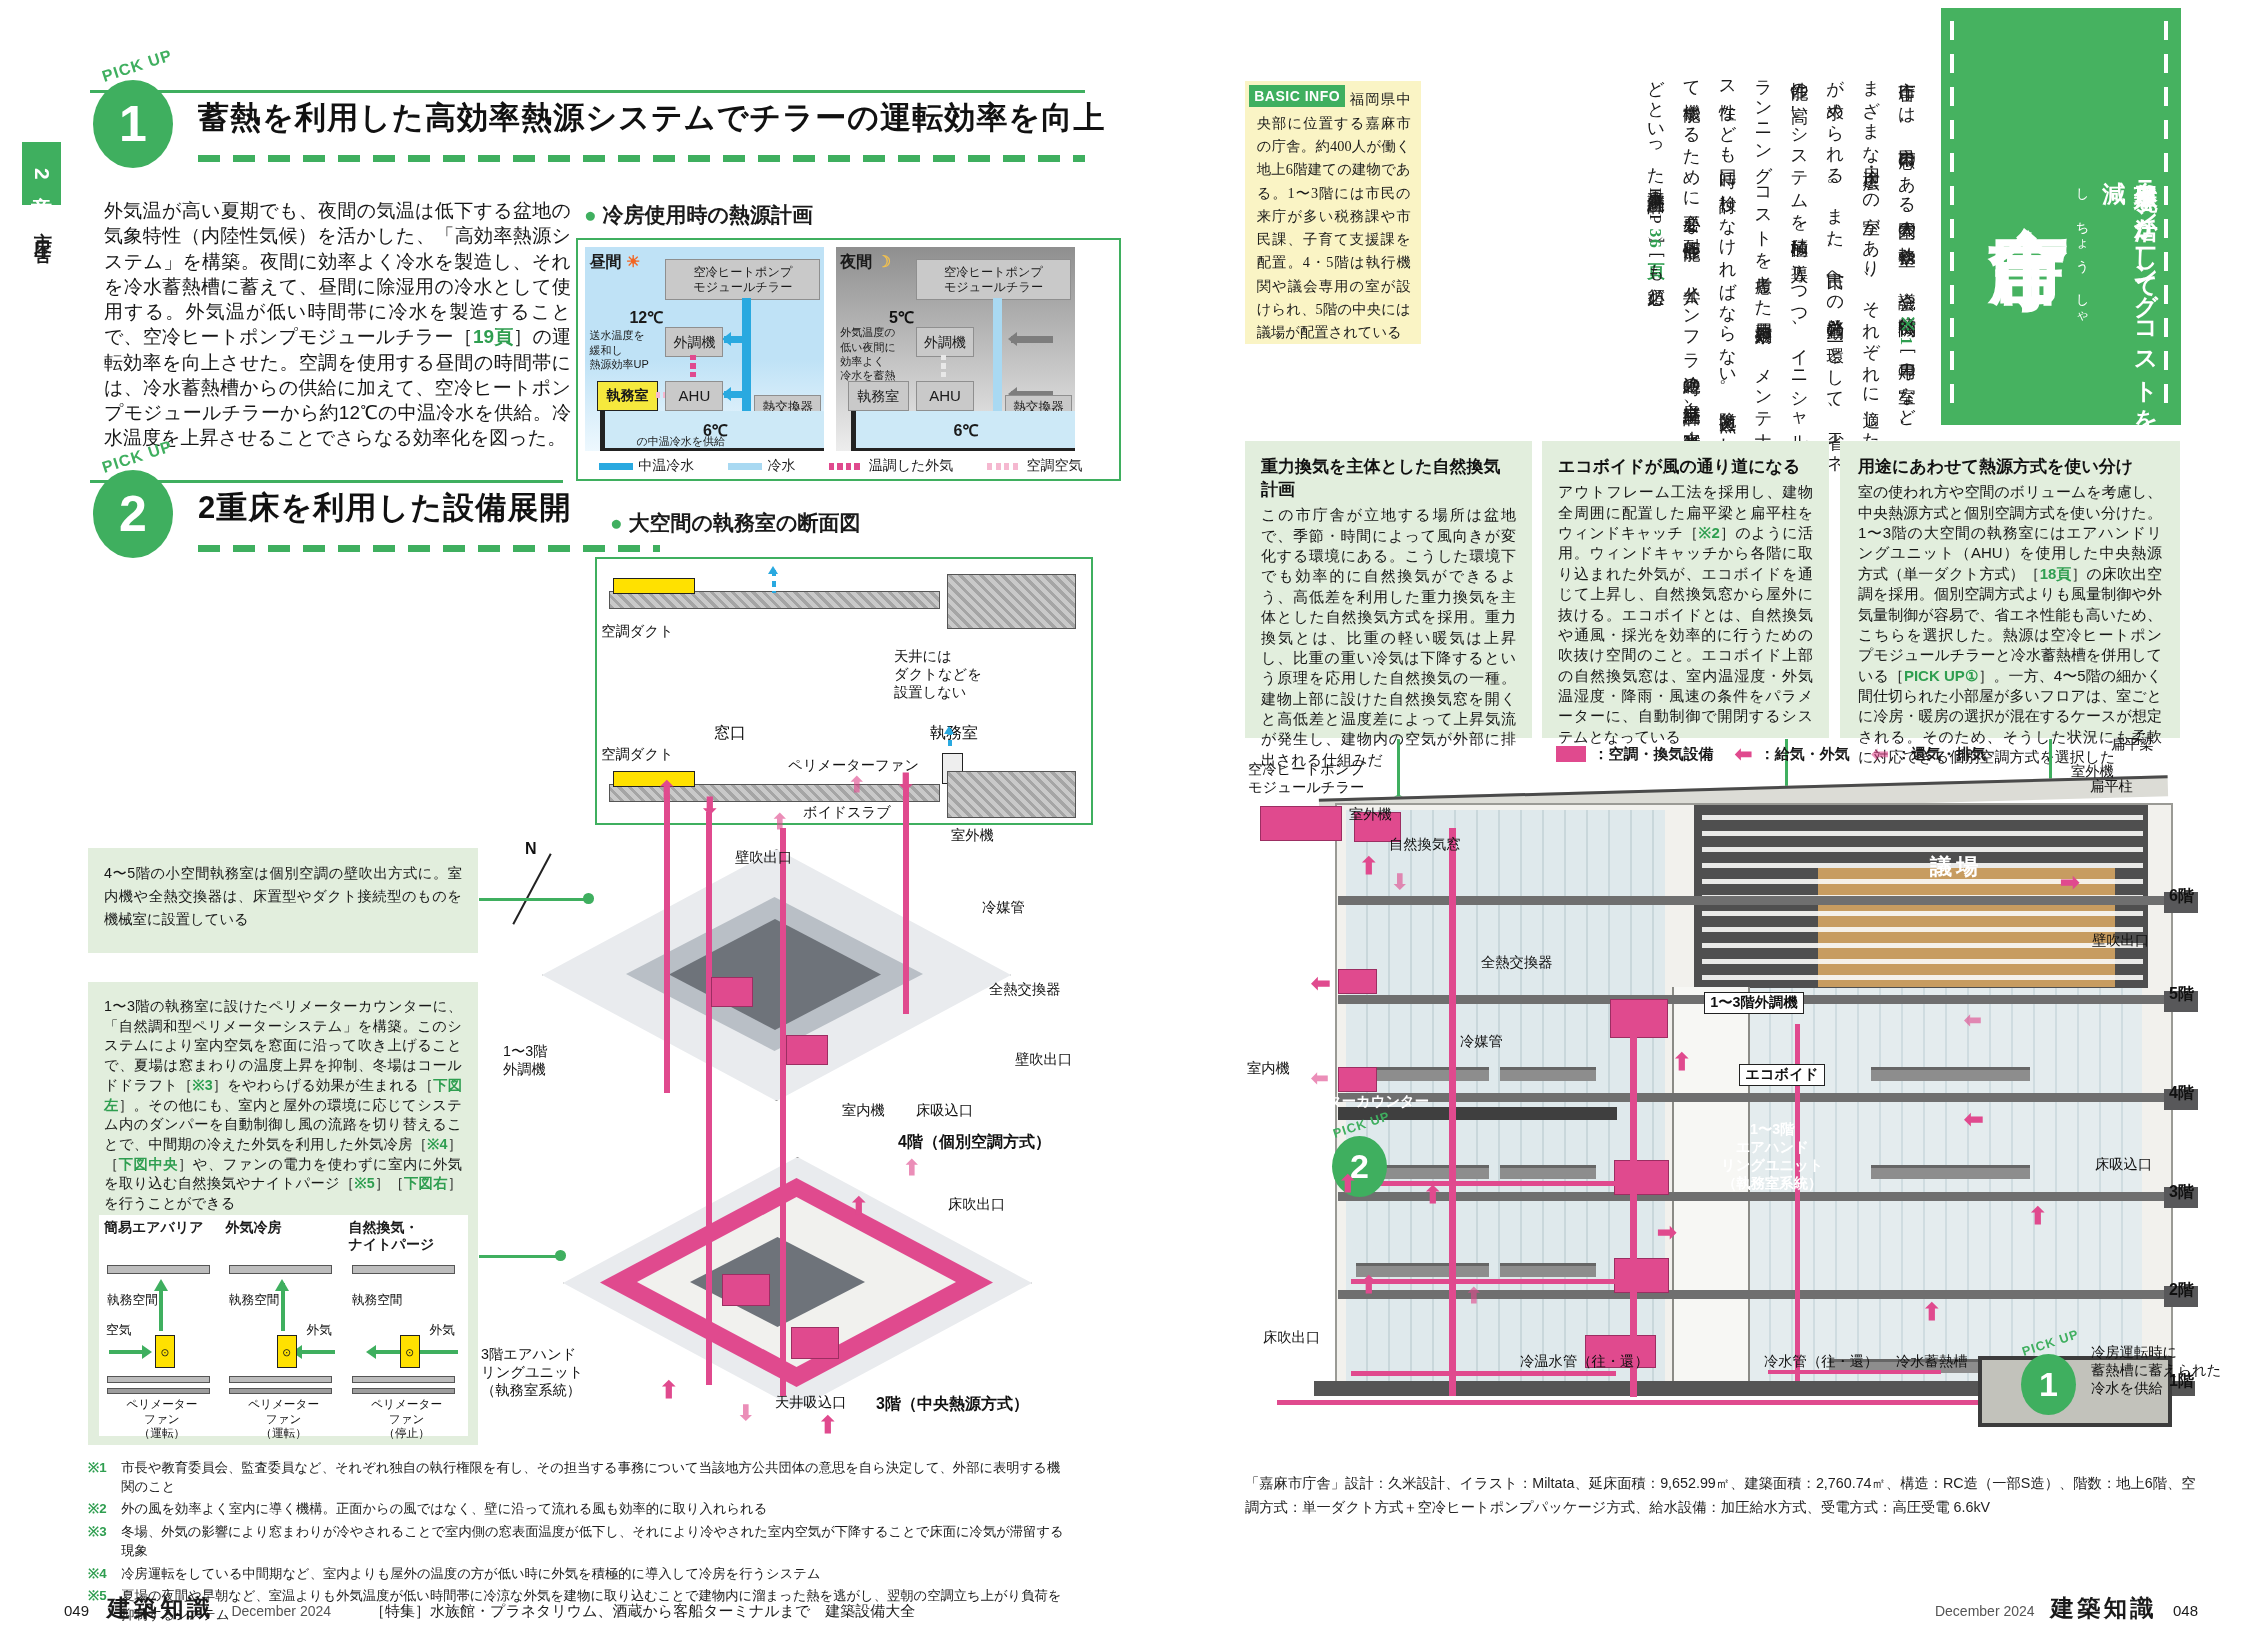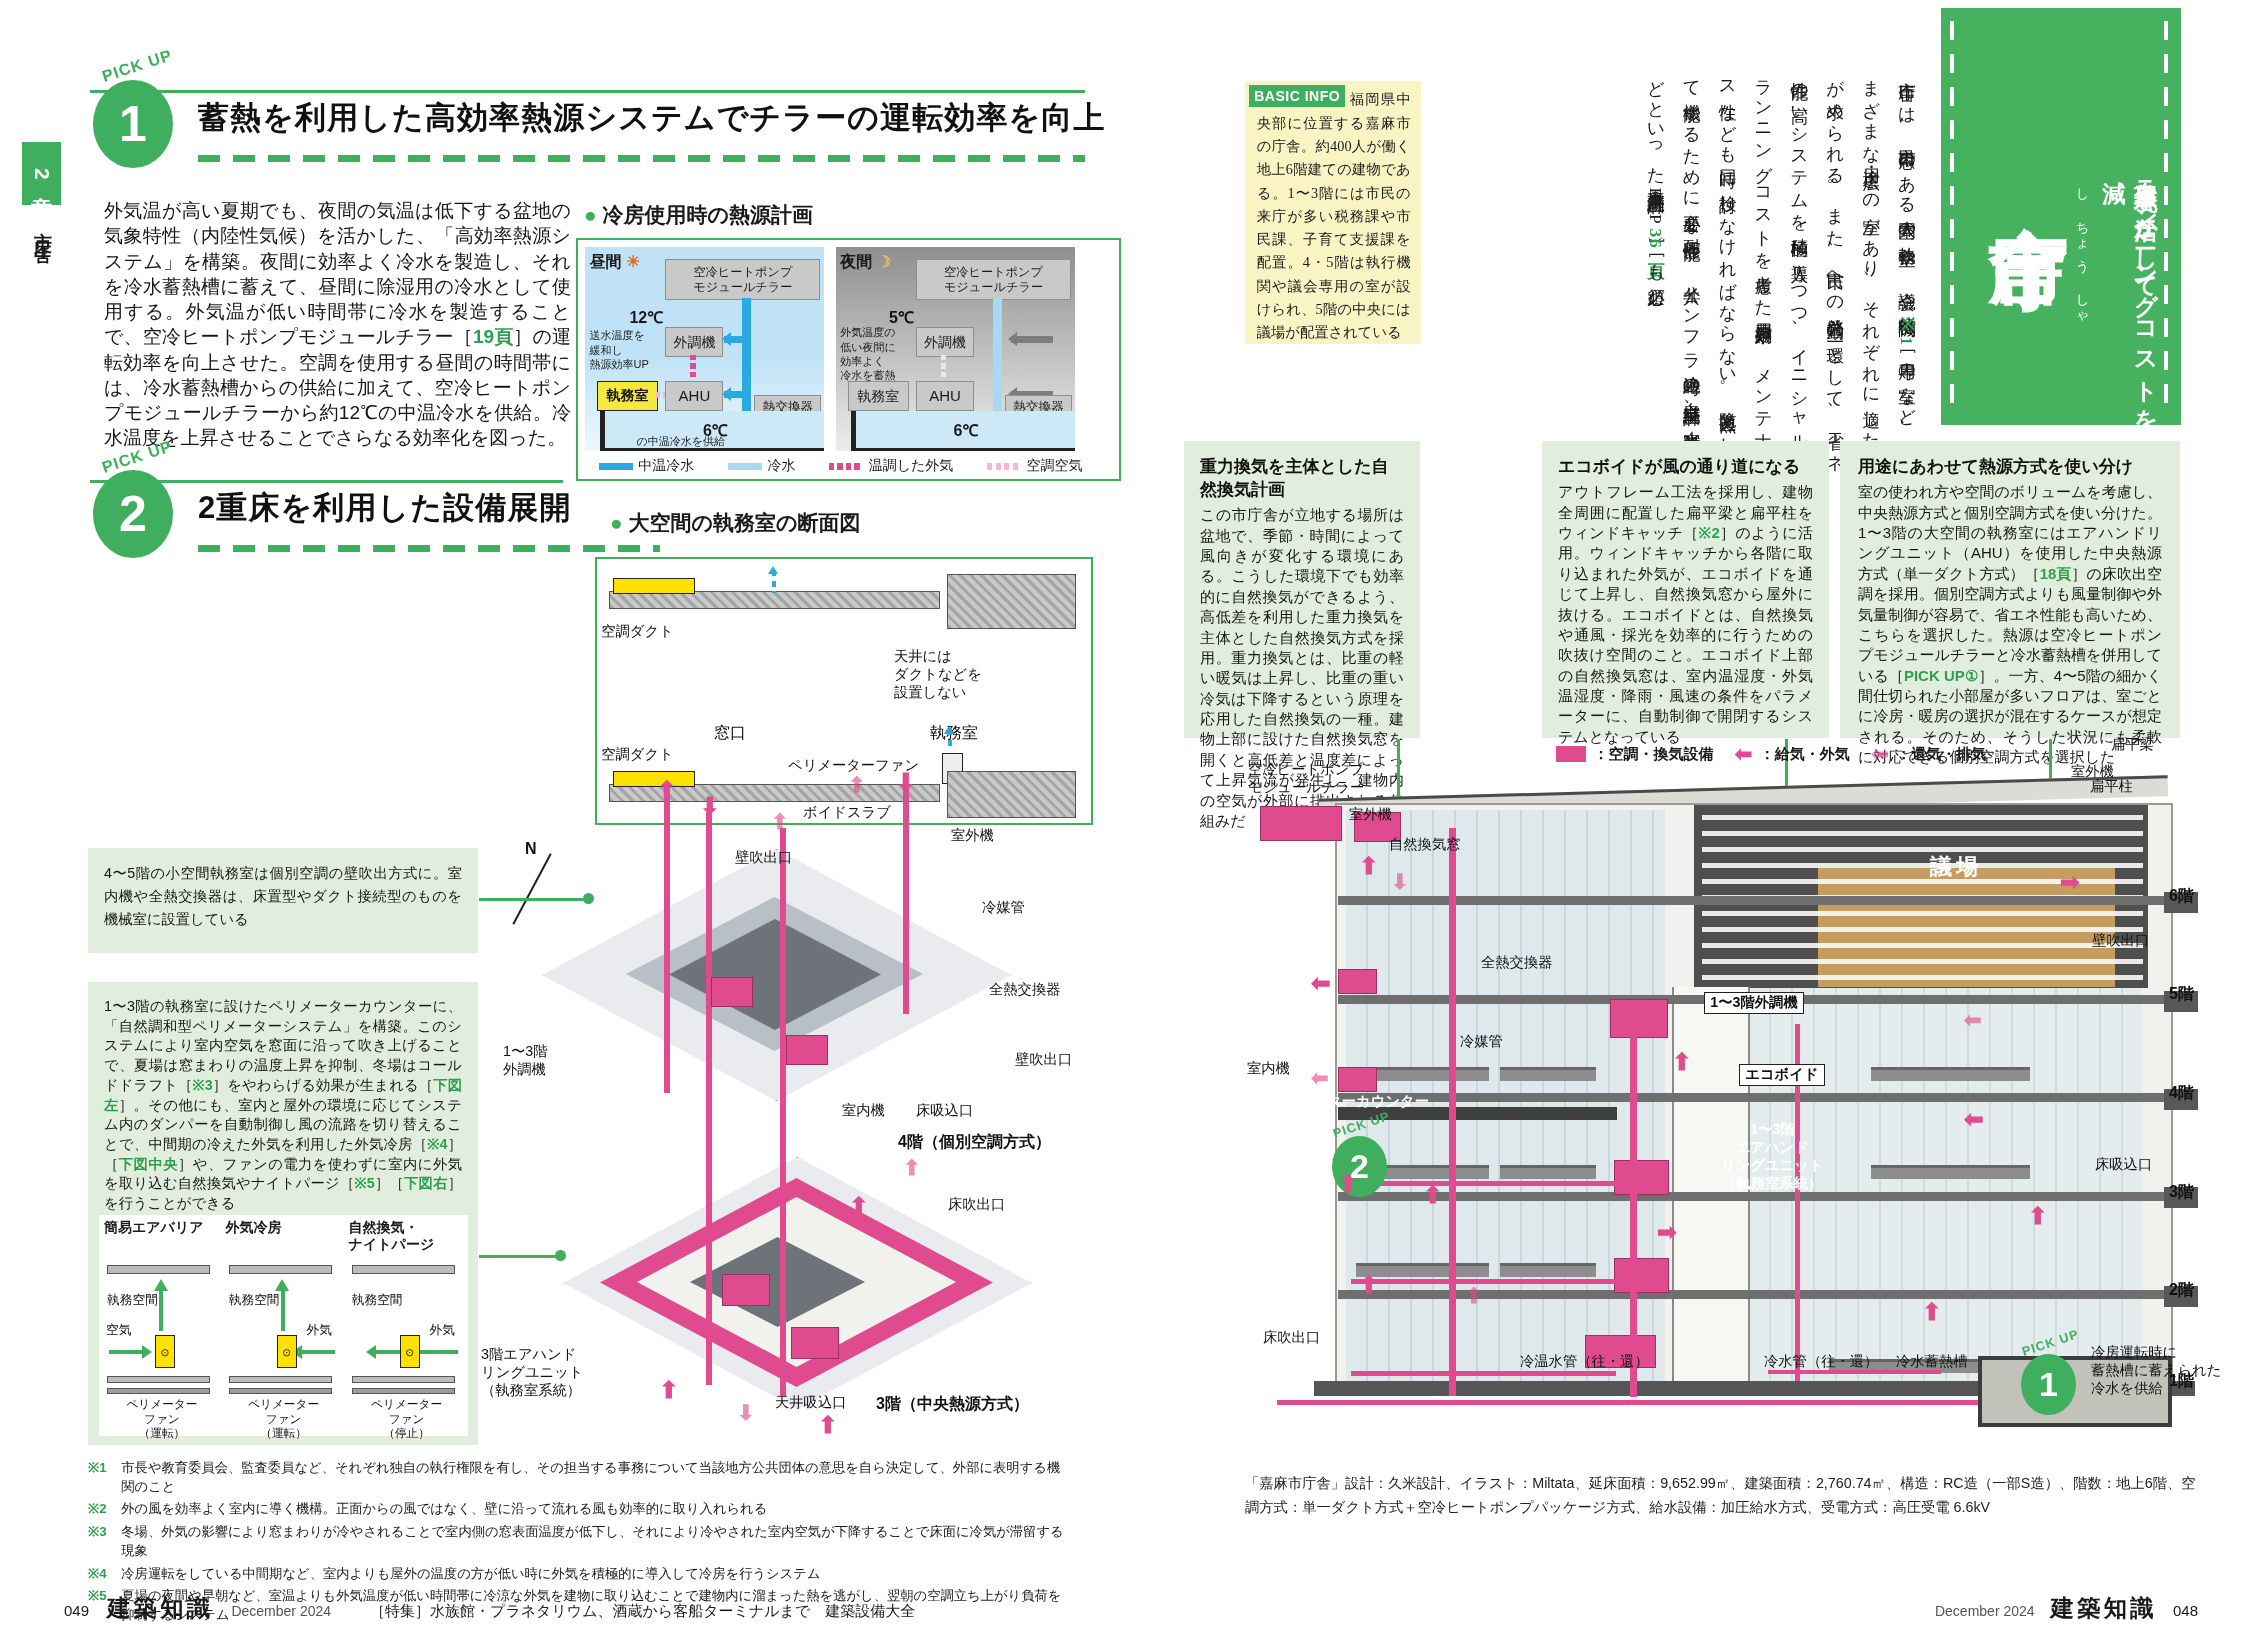--- a/index.html
+++ b/index.html
@@ -336,21 +336,21 @@
 
   <div class="abs" style="left:1941px;top:8px;width:240px;height:417px;background:#46b260;">
     <div style="position:absolute;left:8.5px;top:12.7px;width:4.8px;height:392px;background:repeating-linear-gradient(180deg,#fff 0 19px,transparent 19px 33px);"></div>
     <div style="position:absolute;right:12.7px;top:12.7px;width:4.8px;height:392px;background:repeating-linear-gradient(180deg,#fff 0 19px,transparent 19px 33px);"></div>
     <div class="vtext" style="position:absolute;left:46px;top:155px;color:#fff;font-size:80px;font-weight:800;line-height:1.05;">市庁舎</div>
     <div class="vtext" style="position:absolute;left:132px;top:170px;color:#fff;font-size:13.3px;letter-spacing:3.2px;">し　ちょう　しゃ</div>
     <div class="vtext" style="position:absolute;left:157px;top:155px;color:#fff;font-size:23.4px;font-weight:700;letter-spacing:2.1px;">ランニングコストを削減</div>
     <div class="vtext" style="position:absolute;left:189px;top:155px;color:#fff;font-size:23.4px;font-weight:700;letter-spacing:2.1px;">自然環境を活かして</div>
   </div>
 
-  <div class="greenbox" style="left:1184px;top:441px;width:236px;height:297px;">
+  <div class="greenbox" style="left:1245px;top:441px;width:287px;height:297px;">
     <div class="sec-title" style="margin:14px 16px 4.2px 16px;font-size:17px;">重力換気を主体とした自然換気計画</div>
     <div class="body-txt" style="margin:0 16px;font-size:15px;line-height:1.36;"><span>この市庁舎が立地する場所は盆地で、季節・時間によって風向きが変化する環境にある。こうした環境下でも効率的に自然換気ができるよう、高低差を利用した重力換気を主体とした自然換気方式を採用。重力換気とは、比重の軽い暖気は上昇し、比重の重い冷気は下降するという原理を応用した自然換気の一種。建物上部に設けた自然換気窓を開くと高低差と温度差によって上昇気流が発生し、建物内の空気が外部に排出される仕組みだ</span></div>
   </div>
   <div class="greenbox" style="left:1542px;top:441px;width:287px;height:297px;">
     <div class="sec-title" style="margin:14px 16px 4.2px 16px;font-size:17px;">エコボイドが風の通り道になる</div>
     <div class="body-txt" style="margin:0 16px;font-size:15px;line-height:1.36;"><span>アウトフレーム工法を採用し、建物全周囲に配置した扁平梁と扁平柱をウィンドキャッチ［</span><span class="gtx">※2</span><span>］のように活用。ウィンドキャッチから各階に取り込まれた外気が、エコボイドを通じて上昇し、自然換気窓から屋外に抜ける。エコボイドとは、自然換気や通風・採光を効率的に行うための吹抜け空間のこと。エコボイド上部の自然換気窓は、室内温湿度・外気温湿度・降雨・風速の条件をパラメーターに、自動制御で開閉するシステムとなっている</span></div>
   </div>
   <div class="greenbox" style="left:1840px;top:441px;width:340px;height:297px;">
     <div class="sec-title" style="margin:14px 18px 4.2px 18px;font-size:17px;">用途にあわせて熱源方式を使い分け</div>
     <div class="body-txt" style="margin:0 18px;font-size:15px;line-height:1.36;"><span>室の使われ方や空間のボリュームを考慮し、中央熱源方式と個別空調方式を使い分けた。1〜3階の大空間の執務室にはエアハンドリングユニット（AHU）を使用した中央熱源方式（単一ダクト方式）［</span><span class="gtx">18頁</span><span>］の床吹出空調を採用。個別空調方式よりも風量制御や外気量制御が容易で、省エネ性能も高いため、こちらを選択した。熱源は空冷ヒートポンプモジュールチラーと冷水蓄熱槽を併用している［</span><span class="gtx">PICK UP①</span><span>］。一方、4〜5階の細かく間仕切られた小部屋が多いフロアは、室ごとに冷房・暖房の選択が混在するケースが想定される。そのため、そうした状況にも柔軟に対応できる個別空調方式を選択した</span></div>

